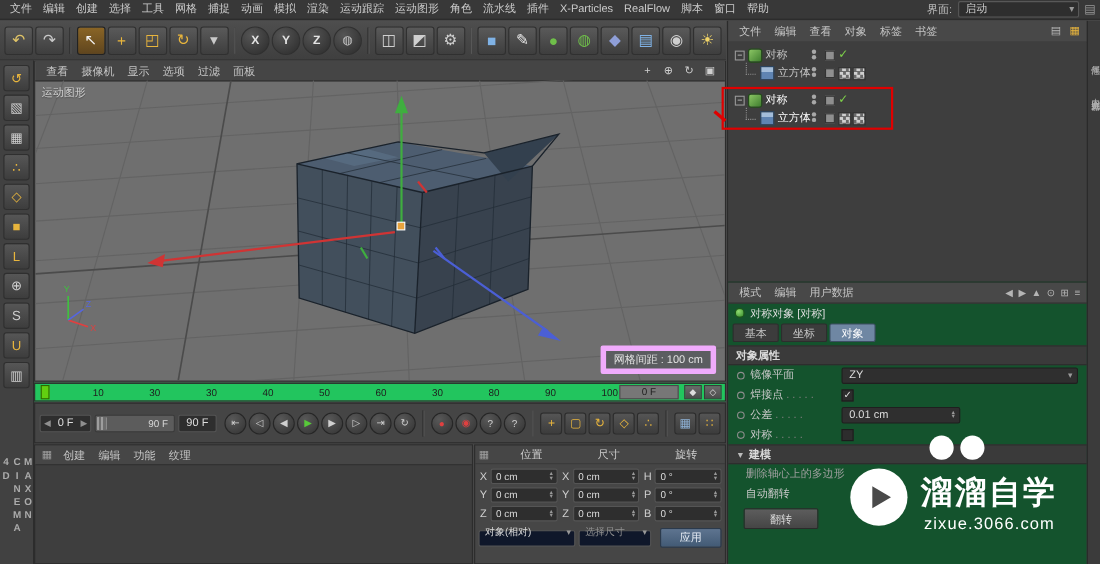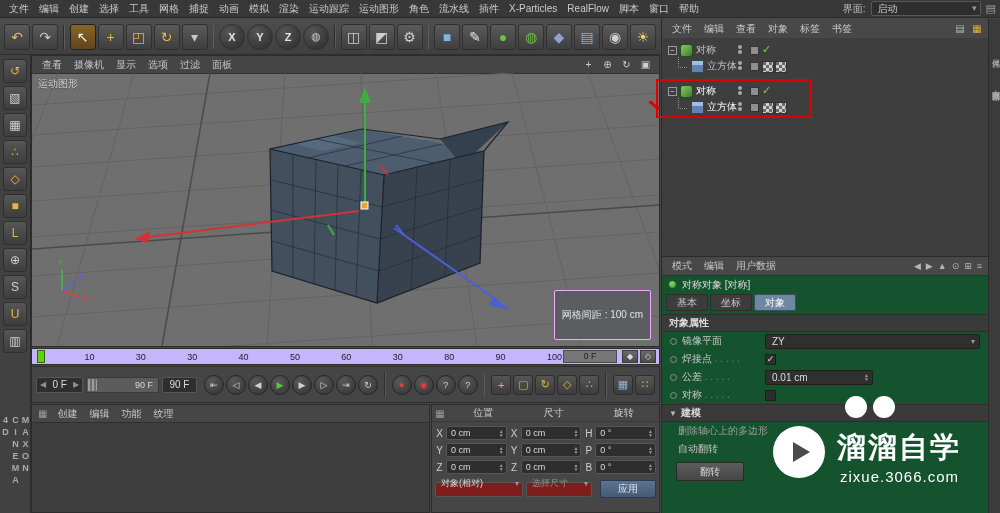--- a/index.html
+++ b/index.html
@@ -42,24 +42,24 @@
             border:1px solid #2c2c2c;box-sizing:border-box;}
   .vp-menu{height:17px;background:#454545;border-bottom:1px solid #303030;display:flex;align-items:center;
            padding:0 4px;}
   .vp-menu .mi{padding:0 6px;font-size:10px;color:#c6c6c6;}
   .vp-icons{margin-left:auto;display:flex;gap:4px;padding-right:2px;}
   .vp-icons .vic{width:15px;height:13px;display:flex;align-items:center;justify-content:center;
                  color:#d0d0d0;font-size:10px;}
   .vp-canvas{position:absolute;left:0;top:17px;right:0;bottom:0;overflow:hidden;}
   .vp-canvas svg{display:block;}
   .vp-label{position:absolute;left:6px;top:4px;font-size:10px;color:#d2d2d2;text-shadow:0 1px 1px #00000055;}
-  .grid-info{position:absolute;right:8px;bottom:6px;background:rgba(88,90,94,.85);border:1px solid #f0abfc;
-             border-radius:2px;padding:17px 7px;font-size:10px;color:#e2e2e2;}
-  
-  .ruler{position:absolute;left:31px;top:348px;width:629px;height:17px;background:#c4b5fd;
+  .grid-info{position:absolute;right:8px;bottom:6px;background:rgba(88,90,94,.85);border:5px solid #f0abfc;
+             border-radius:2px;padding:1px 7px;font-size:10px;color:#e2e2e2;}
+  
+  .ruler{position:absolute;left:31px;top:348px;width:629px;height:17px;background:#22c55e;
          border:1px solid #2c2c2c;box-sizing:border-box;}
   .ticks{position:absolute;left:6px;top:1px;width:524px;height:14px;display:flex;
          justify-content:space-between;align-items:center;}
   .tick{font-size:9px;color:#1e1e1e;}
   .playhead{position:absolute;left:5px;top:1px;width:8px;height:13px;background:#62cf10;
             border:1px solid #2c6a00;box-sizing:border-box;}
   .framebox{position:absolute;right:42px;top:1px;width:54px;height:13px;background:#777;
             border:1px solid #4a4a4a;box-sizing:border-box;font-size:9px;color:#1e1e1e;
             text-align:center;line-height:11px;}
   .ruler-keys{position:absolute;right:3px;top:1px;display:flex;gap:2px;}
@@ -99,21 +99,21 @@
   .coord-head .pic{width:16px;text-align:center;color:#9f9f9f;}
   .coord-head .ch{flex:1;text-align:center;}
   .coord-grid{display:flex;flex-direction:column;gap:3px;padding:4px 3px 0 3px;}
   .crow{display:flex;gap:3px;}
   .ccell{flex:1;display:flex;align-items:center;gap:2px;}
   .ccell .axis{width:9px;font-size:10px;color:#cfcfcf;text-align:center;}
   .cfld{flex:1;height:14px;background:#2e2e2e;border:1px solid #555;border-radius:2px;box-sizing:border-box;
         display:flex;align-items:center;font-size:9px;color:#ddd;padding:0 2px 0 4px;position:relative;}
   .cfld .ud{margin-left:auto;display:flex;flex-direction:column;line-height:4px;font-size:5px;color:#999;}
   .coord-bottom{display:flex;gap:3px;padding:6px 3px 0 3px;align-items:center;}
-  .csel{height:15px;background:#7f1d1d;border:1px solid #555;border-radius:2px;box-sizing:border-box;
+  .csel{height:15px;background:#0f172a;border:1px solid #555;border-radius:2px;box-sizing:border-box;
         display:flex;align-items:center;font-size:9px;color:#ddd;padding:0 14px 12px 5px;position:relative;}
   .csel::after{content:"▾";position:absolute;right:3px;color:#999;font-size:8px;}
   .csel.mode{width:88px;}
   .csel.size{width:66px;color:#909090;}
   .apply-btn{margin-left:auto;width:54px;height:16px;background:linear-gradient(#5f7globalThis,#46586c);
              background:linear-gradient(#5e7490,#425a75);border:1px solid #2b3a4c;border-radius:2px;
              color:#e6ecf4;font-size:10px;display:flex;align-items:center;justify-content:center;}
   
   .right-panel{position:absolute;left:661px;top:19px;width:327px;height:494px;background:#414141;
                border-left:1px solid #2a2a2a;box-sizing:border-box;}

